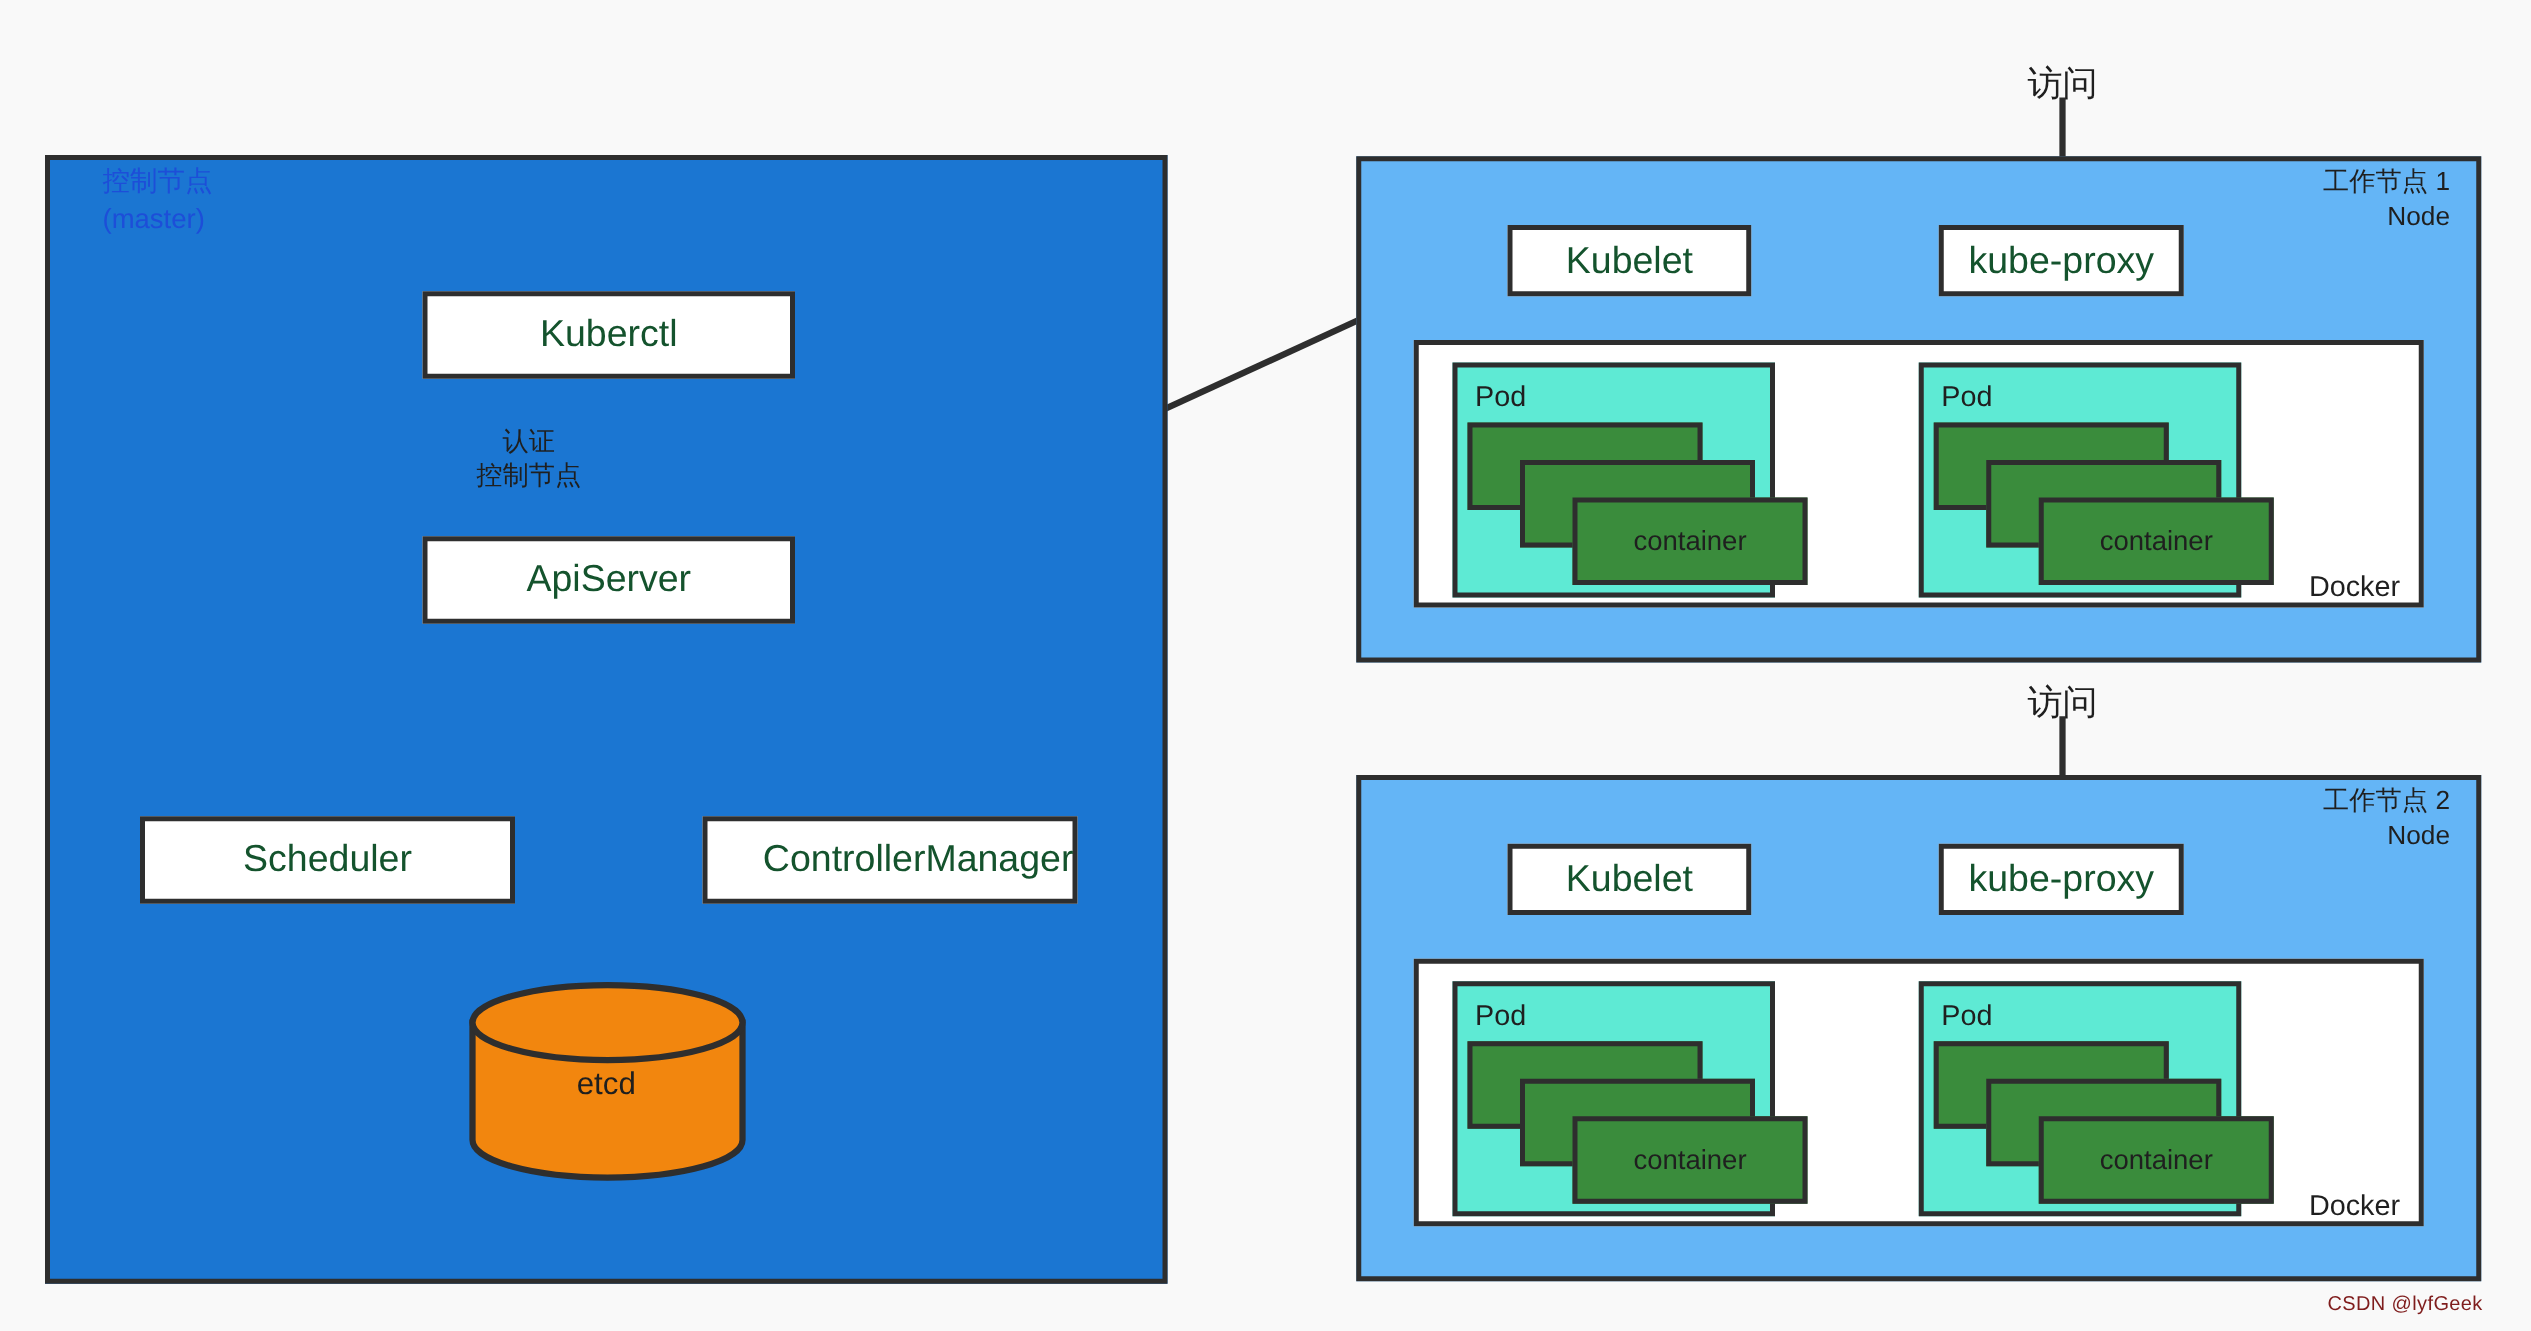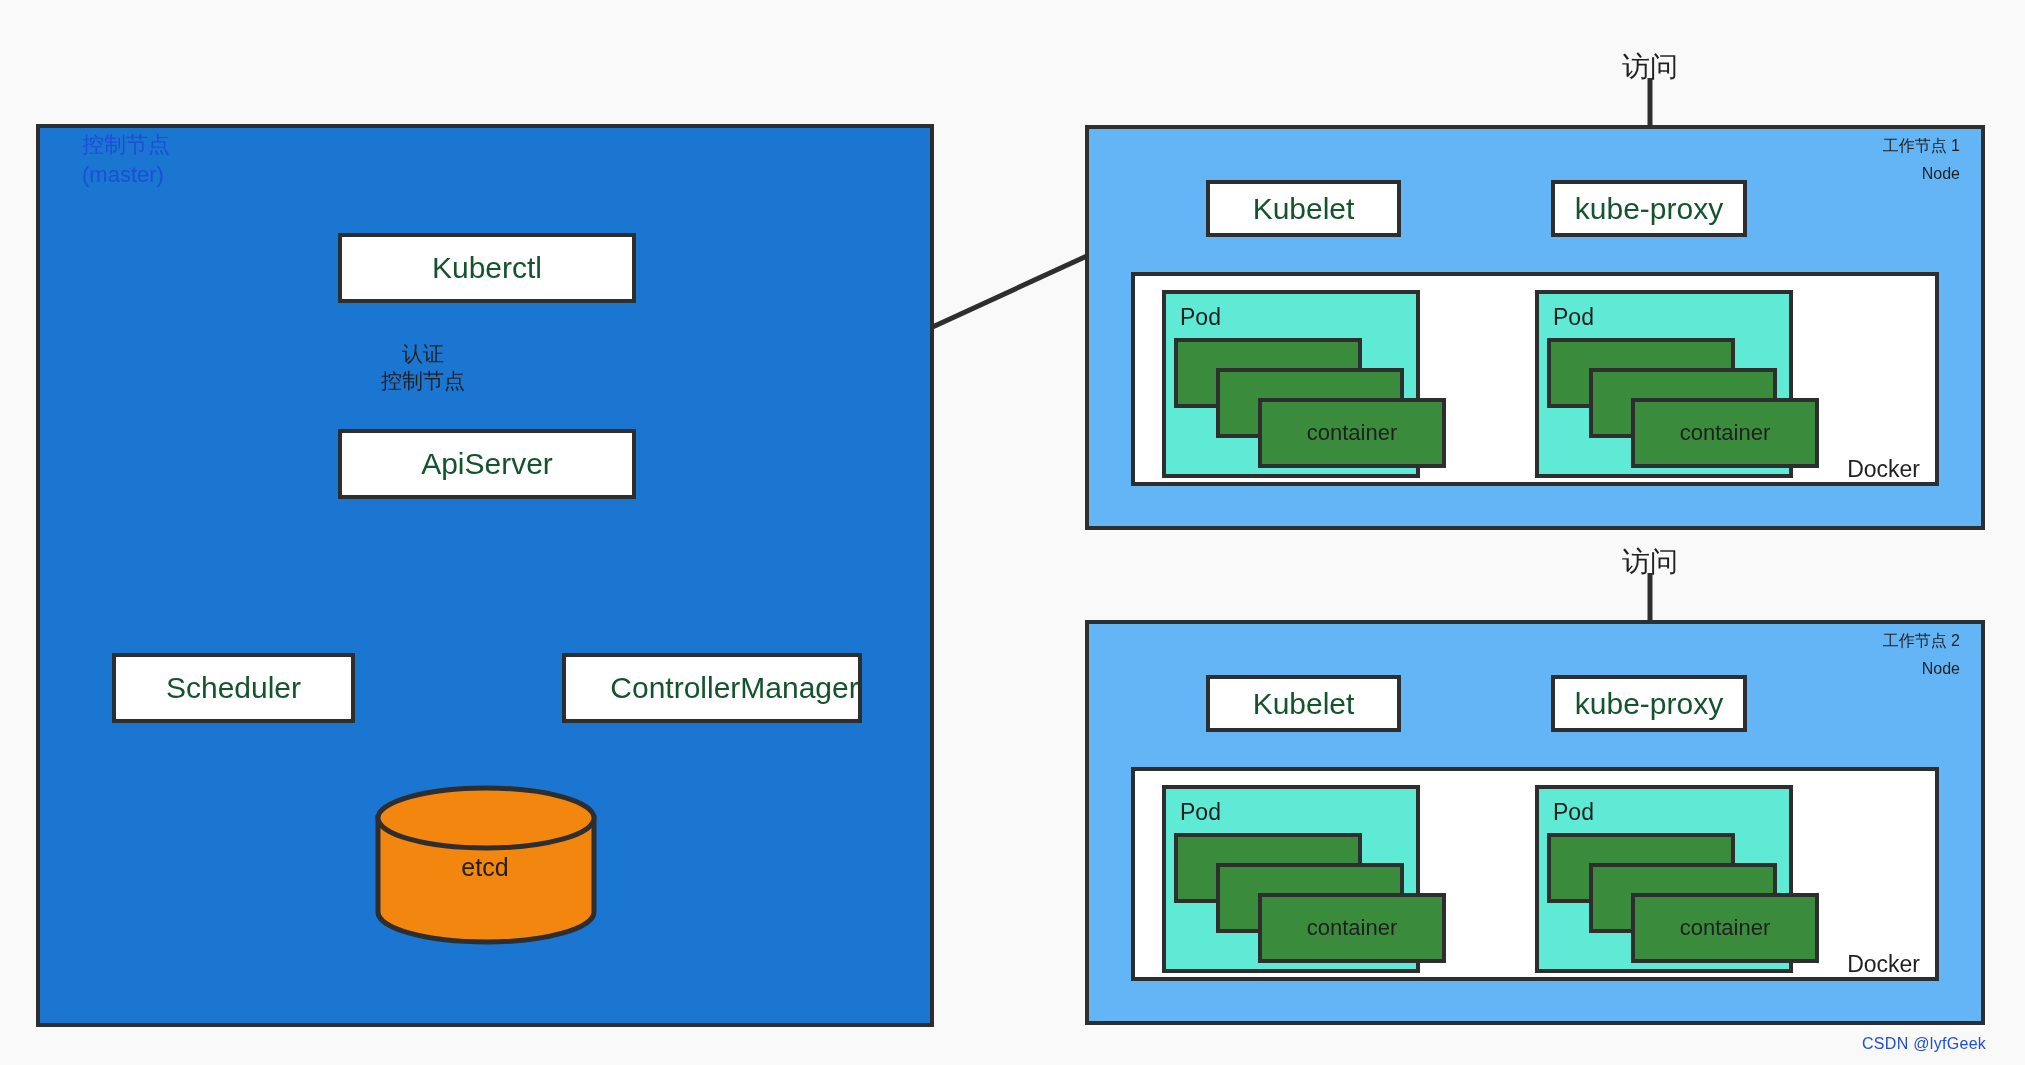--- a/index.html
+++ b/index.html
@@ -43,21 +43,21 @@
     background: #FFFFFF;
     border: 4px solid #2E2E2E;
     display: flex;
     align-items: center;
     justify-content: center;
     color: #14532d;
     font-size: 30px;
   }
   .box-kuberctl { left: 338px; top: 233px; width: 298px; height: 70px; }
   .box-apiserver { left: 338px; top: 429px; width: 298px; height: 70px; }
-  .box-scheduler { left: 112px; top: 653px; width: 243px; height: 70px; }
+  .box-scheduler { left: 112px; top: 653px; width: 300px; height: 70px; }
   .box-ctrlmgr  { left: 562px; top: 653px; width: 300px; height: 70px; padding-left: 45px; }
 
   .auth-label {
     left: 343px; top: 340px;
     width: 160px;
     text-align: center;
     color: #1f1f1f;
     font-size: 21px;
     line-height: 27px;
     white-space: pre-line;
@@ -76,21 +76,21 @@
     background: #64B5F6;
     border: 4px solid #2E2E2E;
   }
   .worker1 { left: 1085px; top: 125px; width: 900px; height: 405px; }
   .worker2 { left: 1085px; top: 620px; width: 900px; height: 405px; }
 
   .worker-caption {
     width: 220px;
     text-align: right;
     color: #1f1f1f;
-    font-size: 16px;
+    font-size: 21px;
     line-height: 28px;
     white-space: pre-line;
   }
   .wcap1 { left: 1740px; top: 132px; }
   .wcap2 { left: 1740px; top: 627px; }
 
   .access-label {
     width: 120px;
     text-align: center;
     color: #1f1f1f;
@@ -158,21 +158,21 @@
   .c-2 { left: 50px; top: 74px;  z-index: 2; }
   .c-3 { left: 92px; top: 104px; z-index: 3; }
   
   .c-1 span, .c-2 span { position: relative; top: 22px; }
 
   
   .etcd-wrap { left: 375px; top: 785px; width: 222px; height: 160px; }
 
   .watermark {
     left: 1862px; top: 1035px;
-    color: #1d4ed8;
+    color: #7f1d1d;
     font-size: 16px;
     letter-spacing: 0.3px;
   }
 </style>
 </head>
 <body>
 
 <svg id="canvas" viewBox="0 0 2025 1065" xmlns="http://www.w3.org/2000/svg">
   <defs>
     <marker id="arrowhead" markerWidth="9" markerHeight="9" refX="7.5" refY="4.5" orient="auto" markerUnits="strokeWidth">

